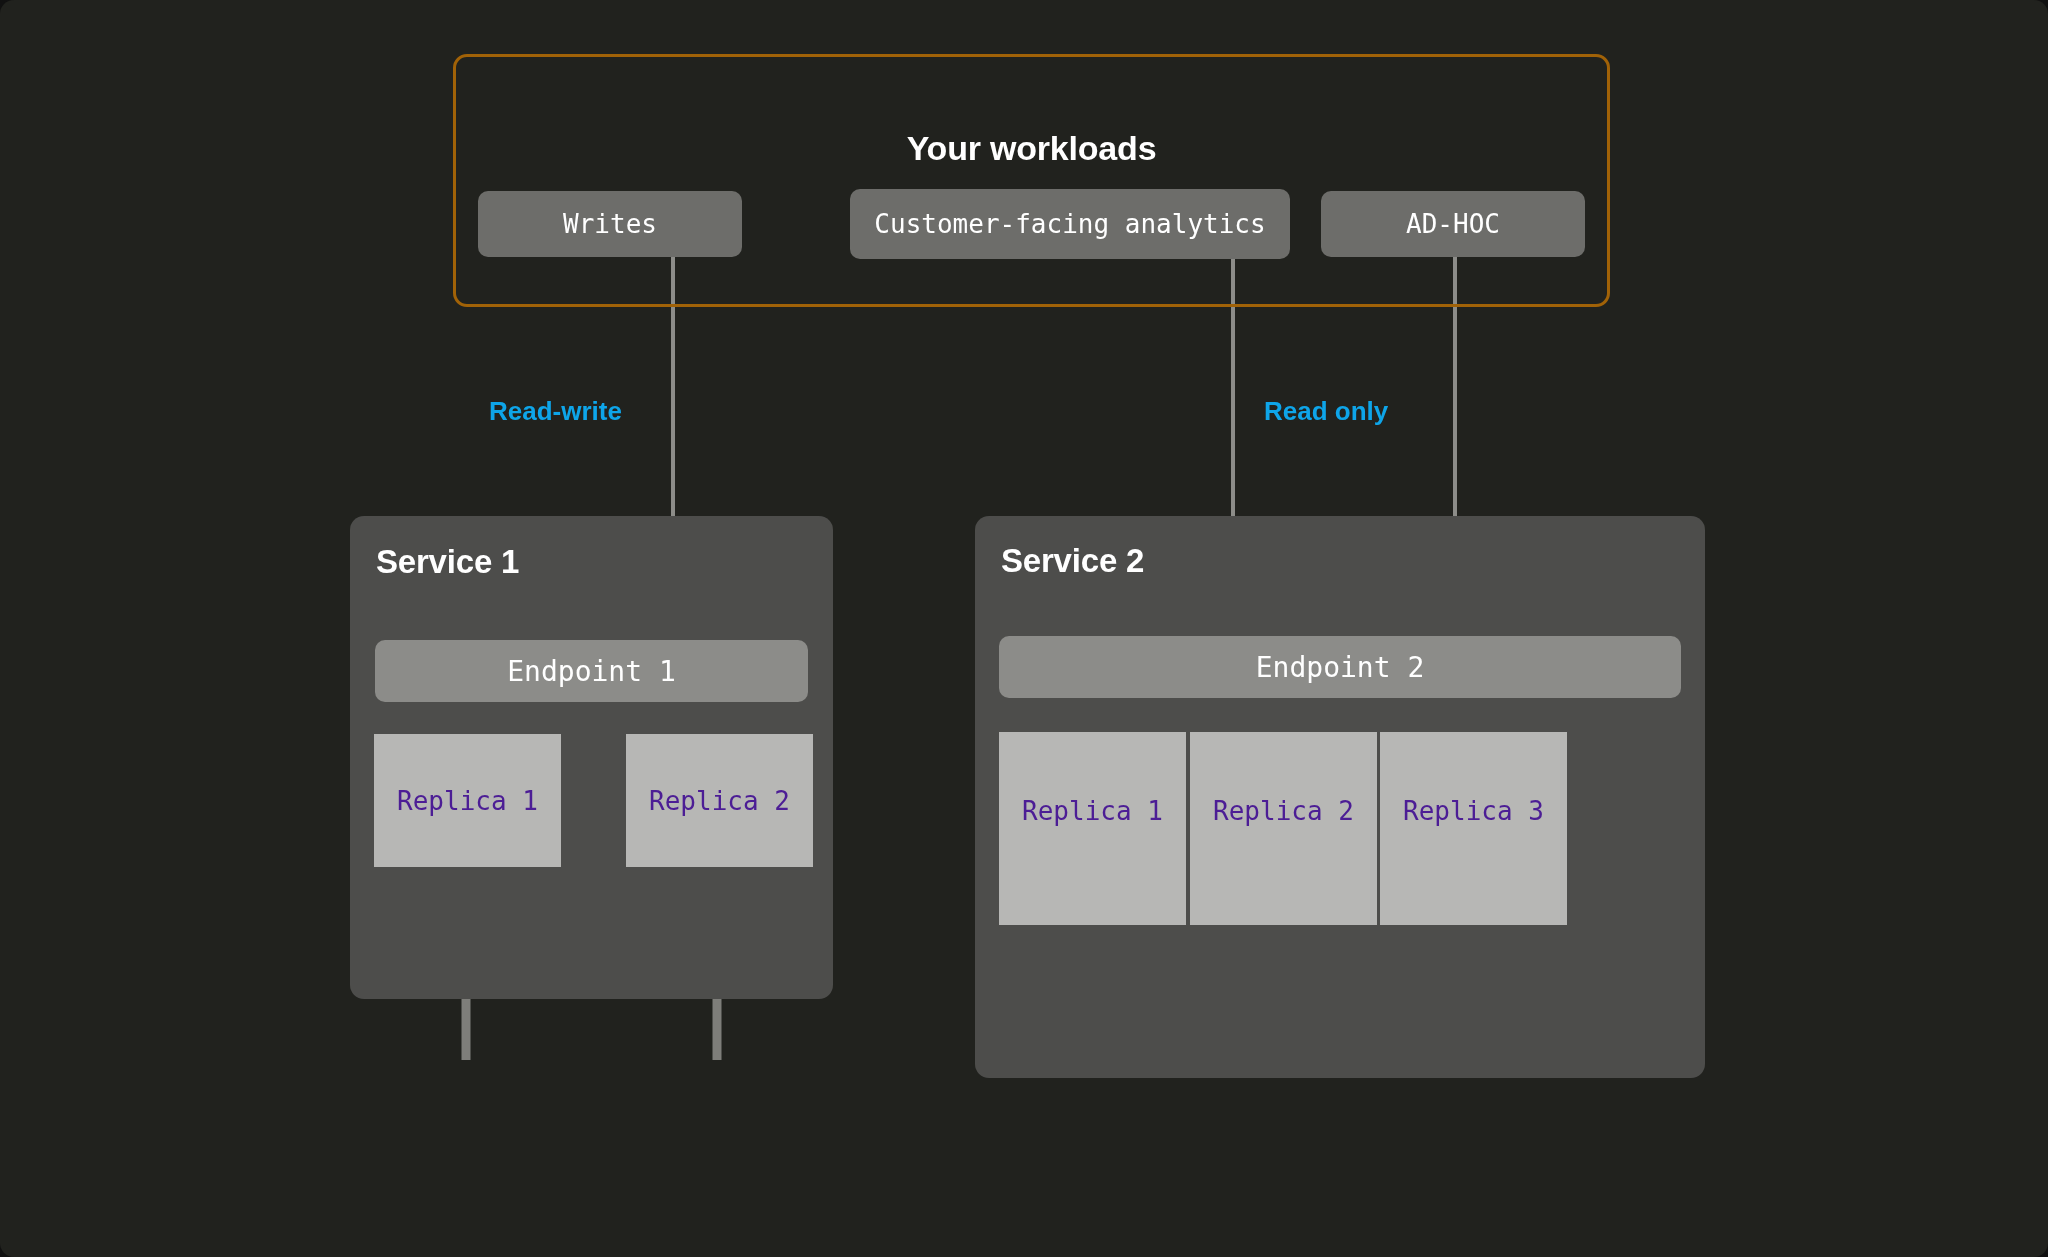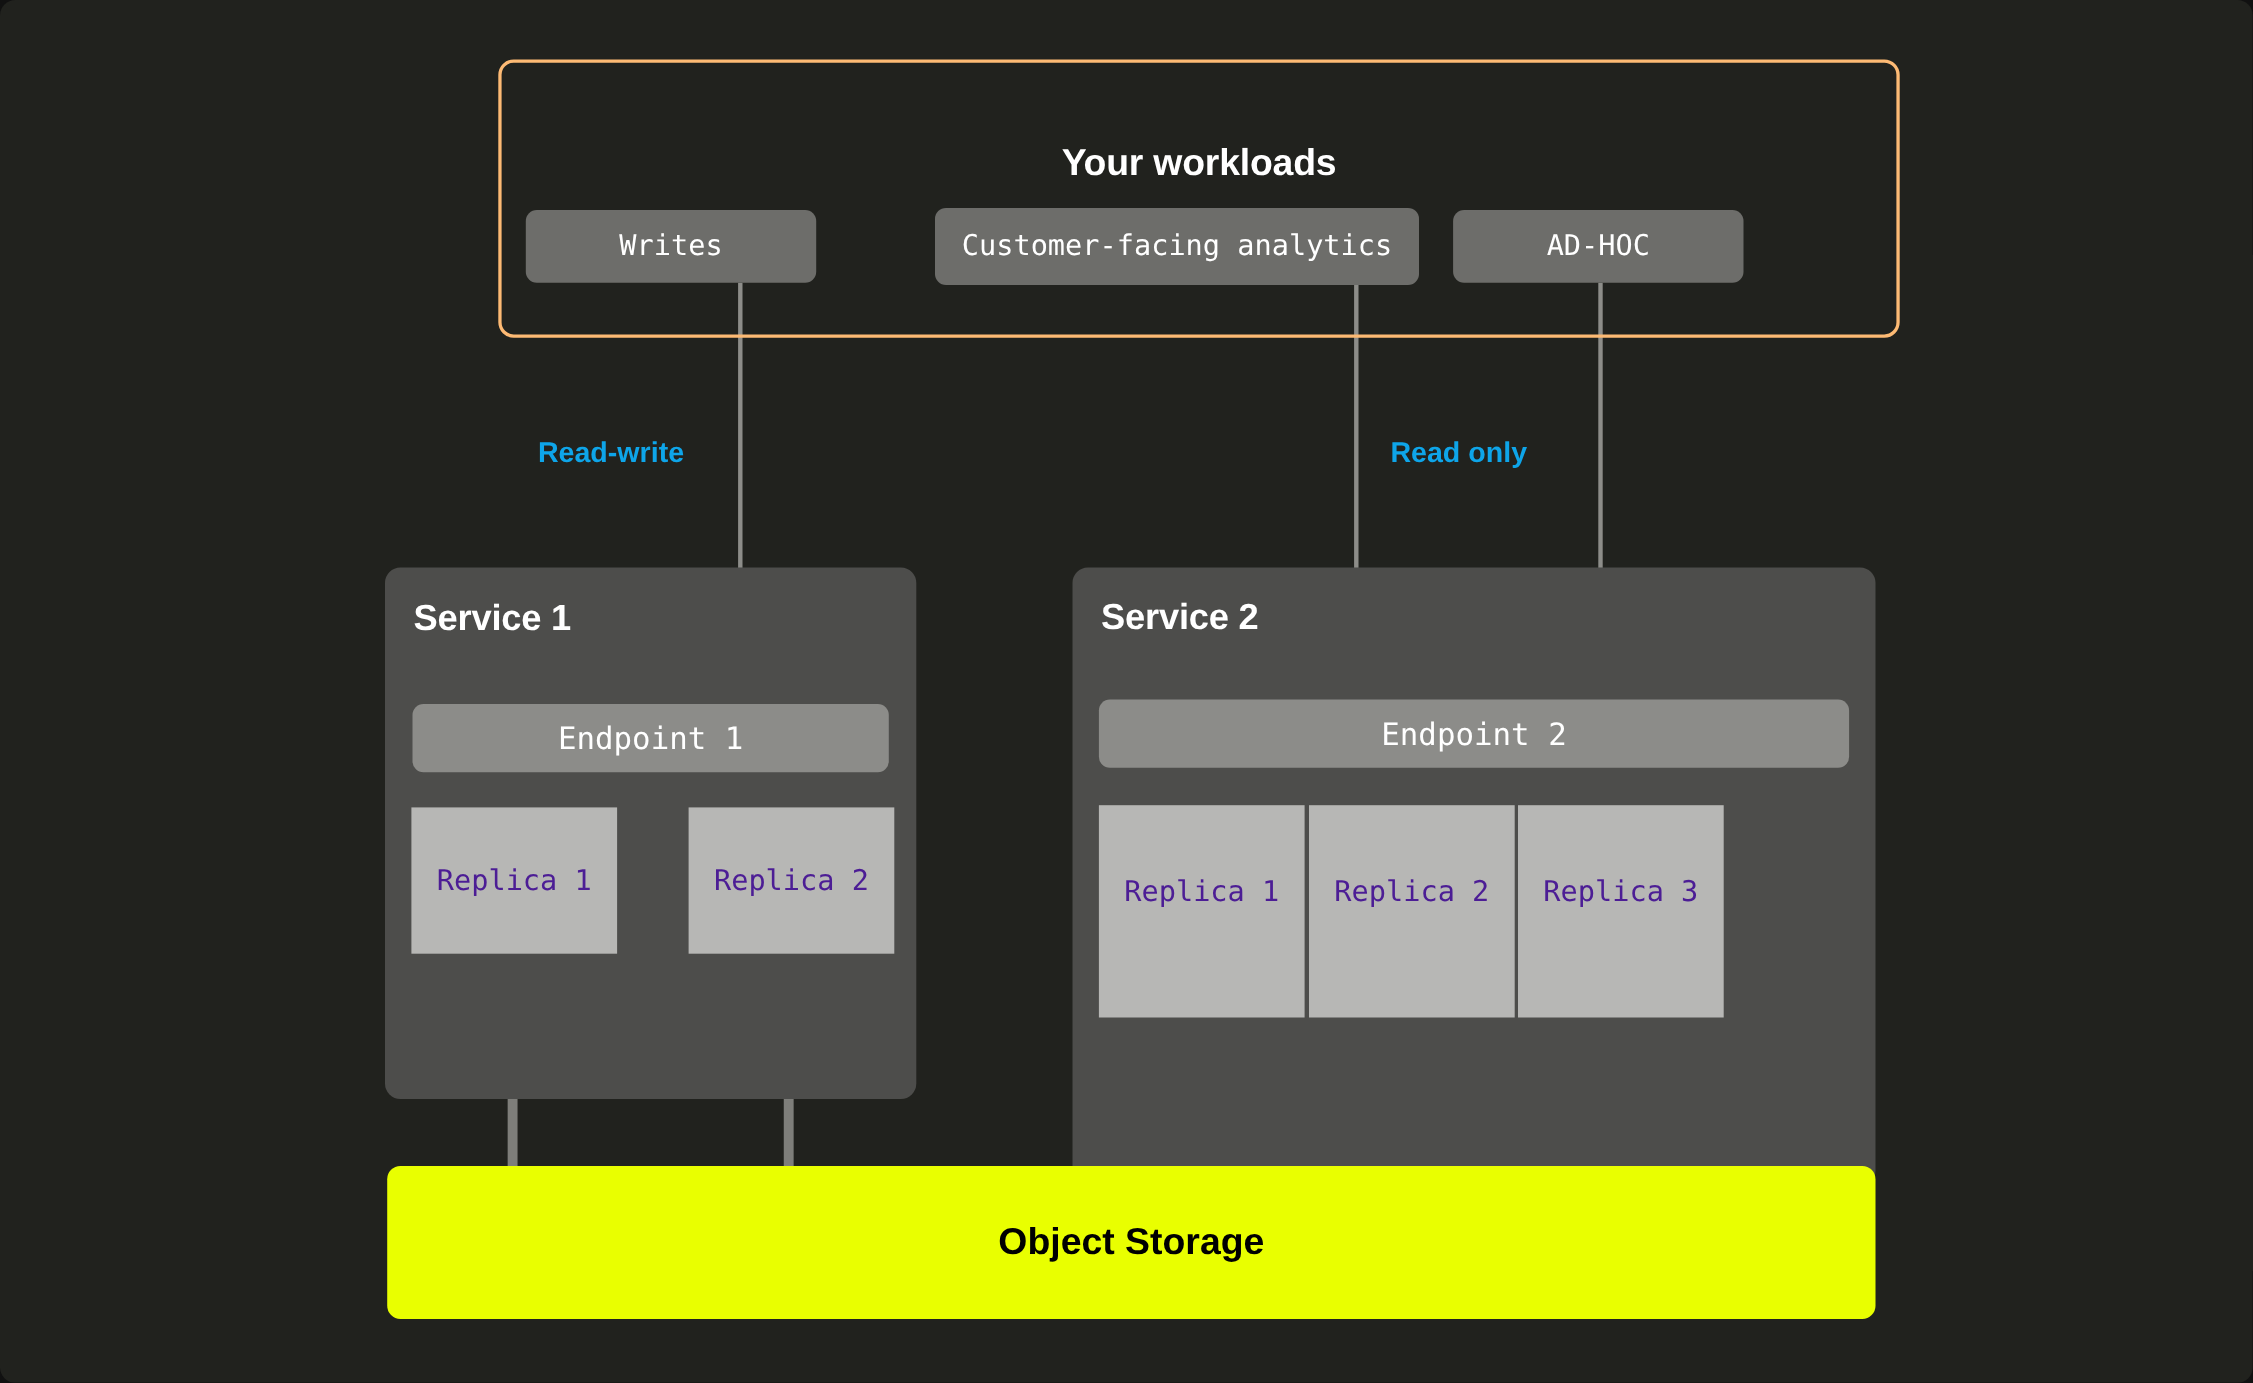--- a/index.html
+++ b/index.html
@@ -24,23 +24,23 @@
     width: 2048px;
     height: 1257px;
     pointer-events: none;
   }
 
   
   .workloads-box {
     position: absolute;
     left: 453px;
     top: 54px;
-    width: 1274px;
+    width: 1157px;
     height: 253px;
-    border: 3px solid #fdba74;
+    border: 3px solid #a16207;
     border-radius: 14px;
     box-sizing: border-box;
   }
   .workloads-title {
     position: absolute;
     left: 0;
     top: 72px;
     width: 100%;
     text-align: center;
     color: #ffffff;
@@ -217,17 +217,14 @@
       <span>Replica 1</span>
     </div>
     <div class="replica-box rep-2">
       <span>Replica 2</span>
     </div>
     <div class="replica-box rep-3">
       <span>Replica 3</span>
     </div>
   </div>
 
-  <div class="object-storage">
-    <span>Object Storage</span>
-  </div>
 
 </div>
 
 </body></html>

